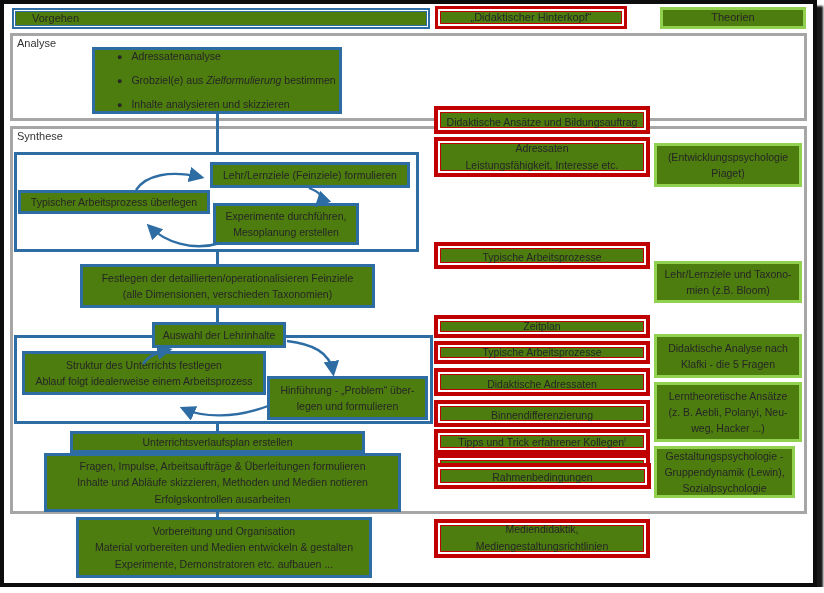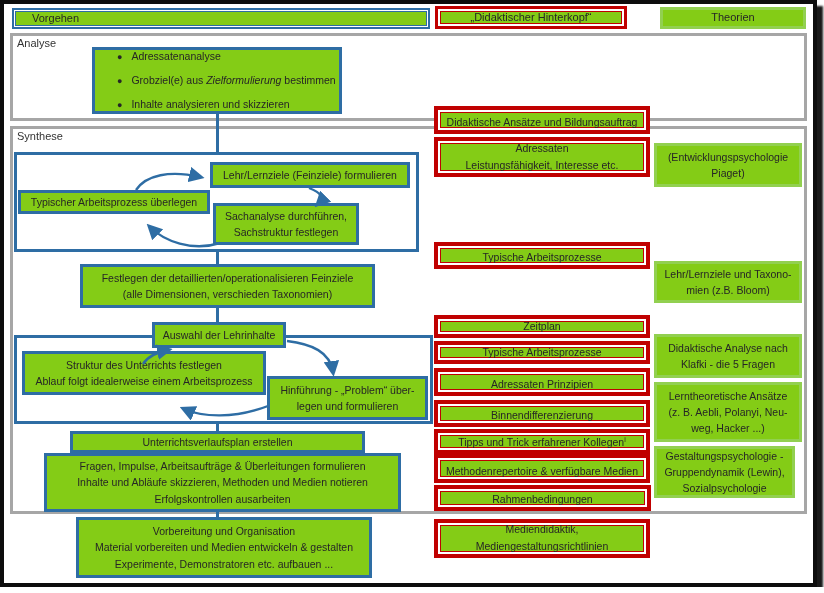--- a/index.html
+++ b/index.html
@@ -4,21 +4,21 @@
 <style>
   :root{
     --blue:#2E6DA4; --red:#C00000; --green:#92D050; --gray:#A6A6A6;
     --text:#262626; --frame:#0D0D0D;
   }
   html,body{margin:0;padding:0;background:#fff;}
   body{font-family:"Liberation Sans",sans-serif;color:var(--text);}
   .canvas{position:relative;width:817px;height:587px;background:#fff;overflow:visible;}
   .frame-border{position:absolute;inset:0;border:4px solid var(--frame);
     box-shadow:6px 6px 2px rgba(5,5,5,.92);z-index:9;pointer-events:none;}
-  .box{position:absolute;box-sizing:border-box;background:#84cc16;display:flex;
+  .box{position:absolute;box-sizing:border-box;background:#4d7c0f;display:flex;
     flex-direction:column;align-items:center;justify-content:center;text-align:center;
     font-size:10.5px;line-height:1.55;color:var(--text);white-space:nowrap;z-index:3;}
   .blue{border:3px solid var(--blue);}
   .blue-double{border:2px solid var(--blue);
     box-shadow:inset 0 0 0 1px #fff,inset 0 0 0 2px var(--blue);}
   .red{border:4px solid var(--red);
     box-shadow:inset 0 0 0 2px #fff,inset 0 0 0 3px var(--red);justify-content:flex-end;}
   .red-thin{border:3px solid var(--red);
     box-shadow:inset 0 0 0 2px #fff,inset 0 0 0 3px var(--red);}
   .green{border:3px solid var(--green);}
@@ -79,22 +79,22 @@
   <div class="vline" style="left:216px;top:512px;height:6px"></div>
 
   <div class="cluster" style="left:14px;top:152px;width:405px;height:100px"></div>
   <div class="box blue" style="left:210px;top:162px;width:200px;height:26px">
     <span>Lehr/Lernziele (Feinziele) formulieren</span>
   </div>
   <div class="box blue" style="left:18px;top:190px;width:192px;height:24px">
     <span>Typischer Arbeitsprozess überlegen</span>
   </div>
   <div class="box blue" style="left:213px;top:203px;width:146px;height:42px">
-    <div>Sachanalyse durchführen,</div>
-    <div>Sachstruktur festlegen</div>
+    <div>Experimente durchführen,</div>
+    <div>Mesoplanung erstellen</div>
   </div>
 
   <div class="box blue" style="left:80px;top:264px;width:295px;height:44px">
     <div>Festlegen der detaillierten/operationalisieren Feinziele</div>
     <div>(alle Dimensionen, verschieden Taxonomien)</div>
   </div>
 
   <div class="cluster" style="left:14px;top:335px;width:419px;height:89px"></div>
   <div class="box blue" style="left:152px;top:322px;width:134px;height:26px">
     <span>Auswahl der Lehrinhalte</span>
@@ -133,32 +133,32 @@
   <div class="box red" style="left:434px;top:242px;width:216px;height:27px">
     <span>Typische Arbeitsprozesse</span>
   </div>
   <div class="box red" style="left:434px;top:315px;width:216px;height:23px">
     <span>Zeitplan</span>
   </div>
   <div class="box red" style="left:434px;top:341px;width:216px;height:23px">
     <span>Typische Arbeitsprozesse</span>
   </div>
   <div class="box red" style="left:434px;top:368px;width:216px;height:28px">
-    <span>Adressaten Prinzipien</span>
+    <span>Didaktische Adressaten</span>
   </div>
   <div class="box red" style="left:434px;top:400px;width:216px;height:27px">
     <span>Binnendifferenzierung</span>
   </div>
   <div class="box red" style="left:434px;top:429px;width:216px;height:25px">
     <span><span>Tipps und Trick erfahrener Kollegen</span><sup>i</sup></span>
   </div>
   <div class="box red" style="left:434px;top:454px;width:216px;height:29px">
     <span>Methodenrepertoire &amp; verfügbare Medien</span>
   </div>
-  <div class="box red" style="left:434px;top:485px;width:217px;height:26px">
+  <div class="box red" style="left:434px;top:463px;width:217px;height:26px">
     <span>Rahmenbedingungen</span>
   </div>
   <div class="box red" style="left:434px;top:519px;width:216px;height:39px">
     <div>Mediendidaktik,</div>
     <div>Mediengestaltungsrichtlinien</div>
   </div>
 
   <div class="box green" style="left:654px;top:143px;width:148px;height:44px">
     <div>(Entwicklungspsychologie</div>
     <div>Piaget)</div>

